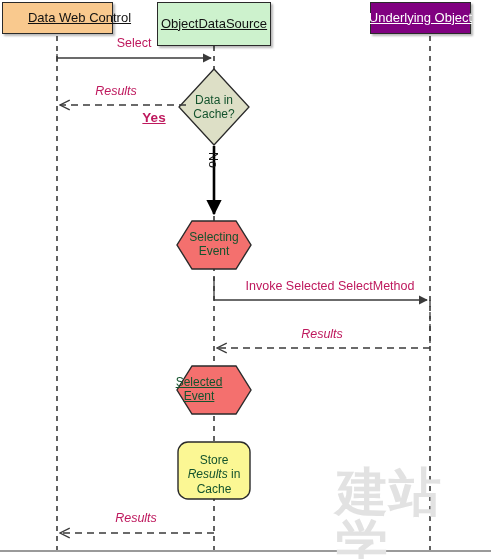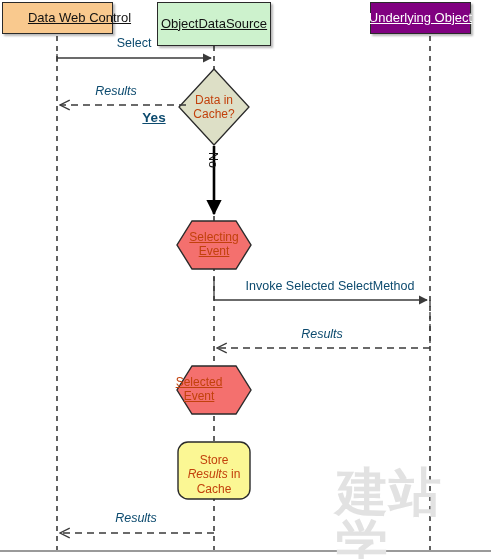--- a/index.html
+++ b/index.html
@@ -53,38 +53,38 @@
   }
   #hdr-underlying-object {
     left: 370px; top: 2px; width: 101px; height: 32px;
     background: #800080;
     color: #ffffff;
     box-shadow: 2px 2px 2px rgba(0,0,0,0.28);
   }
   .edge-label {
     position: absolute;
     font-size: 12.5px;
-    color: #0c4a6e;
+    color: #be185d;
     white-space: nowrap;
     text-align: center;
   }
   .edge-label.italic { font-style: italic; }
   .edge-label.bold { font-weight: bold; font-size: 13.5px; }
   .vert-label {
     position: absolute;
     font-size: 12.5px;
     color: #111111;
     transform: rotate(90deg);
     transform-origin: left top;
     white-space: nowrap;
   }
   .shape-text {
     position: absolute;
     font-size: 12px;
-    color: #c2410c;
+    color: #14532d;
     text-align: center;
     line-height: 1.2;
     white-space: nowrap;
     pointer-events: none;
   }
   .shape-text em { font-style: italic; }
   #watermark {
     position: absolute;
     left: 336px;
     top: 466px;
@@ -174,21 +174,21 @@
 
   <div class="edge-label italic" style="left:282px; top:327px; width:80px;">Results</div>
 
   <div class="edge-label italic" style="left:96px; top:511px; width:80px;">Results</div>
 
   <div class="shape-text" style="left:179px; top:93px; width:70px;">
     <div>Data in</div>
     <div>Cache?</div>
   </div>
 
-  <div class="shape-text" style="left:177px; top:230px; width:74px;text-decoration:underline;">
+  <div class="shape-text" style="left:177px; top:230px; width:74px;">
     <div>Selecting</div>
     <div>Event</div>
   </div>
 
   <div class="shape-text" style="left:162px; top:375px; width:74px;text-decoration:underline;">
     <div>Selected</div>
     <div>Event</div>
   </div>
 
   <div class="shape-text" style="left:178px; top:453px; width:72px;">

